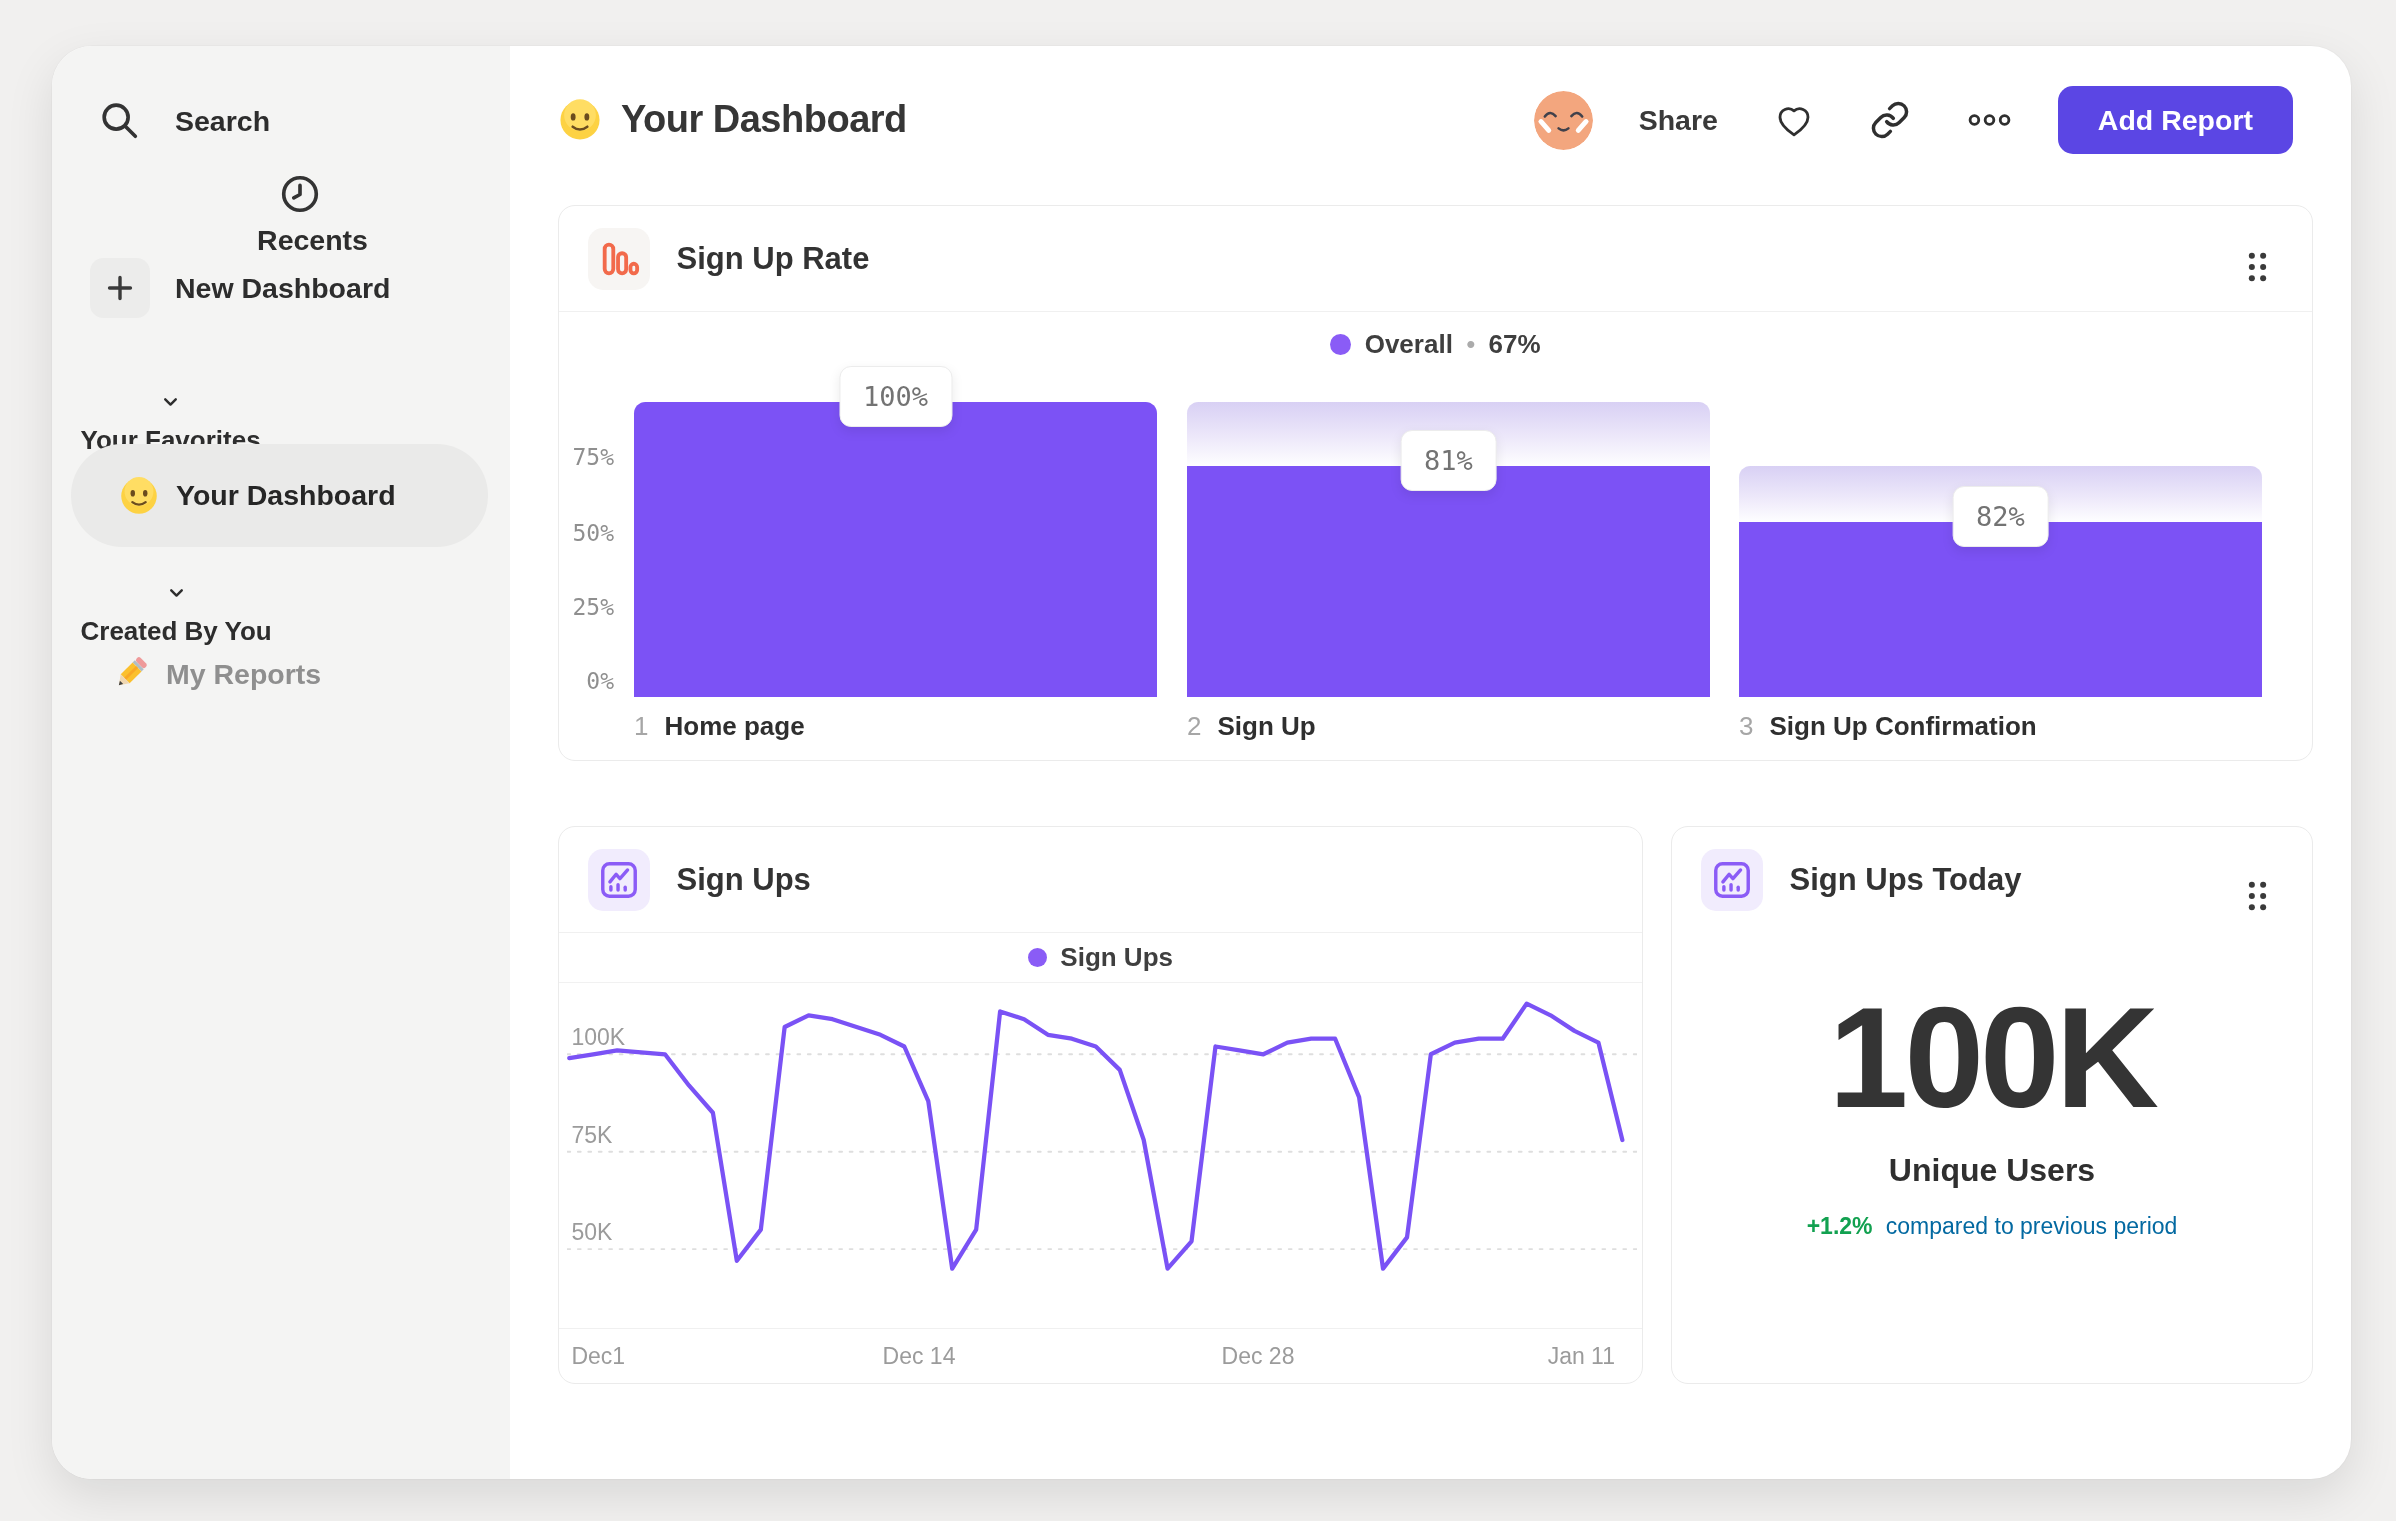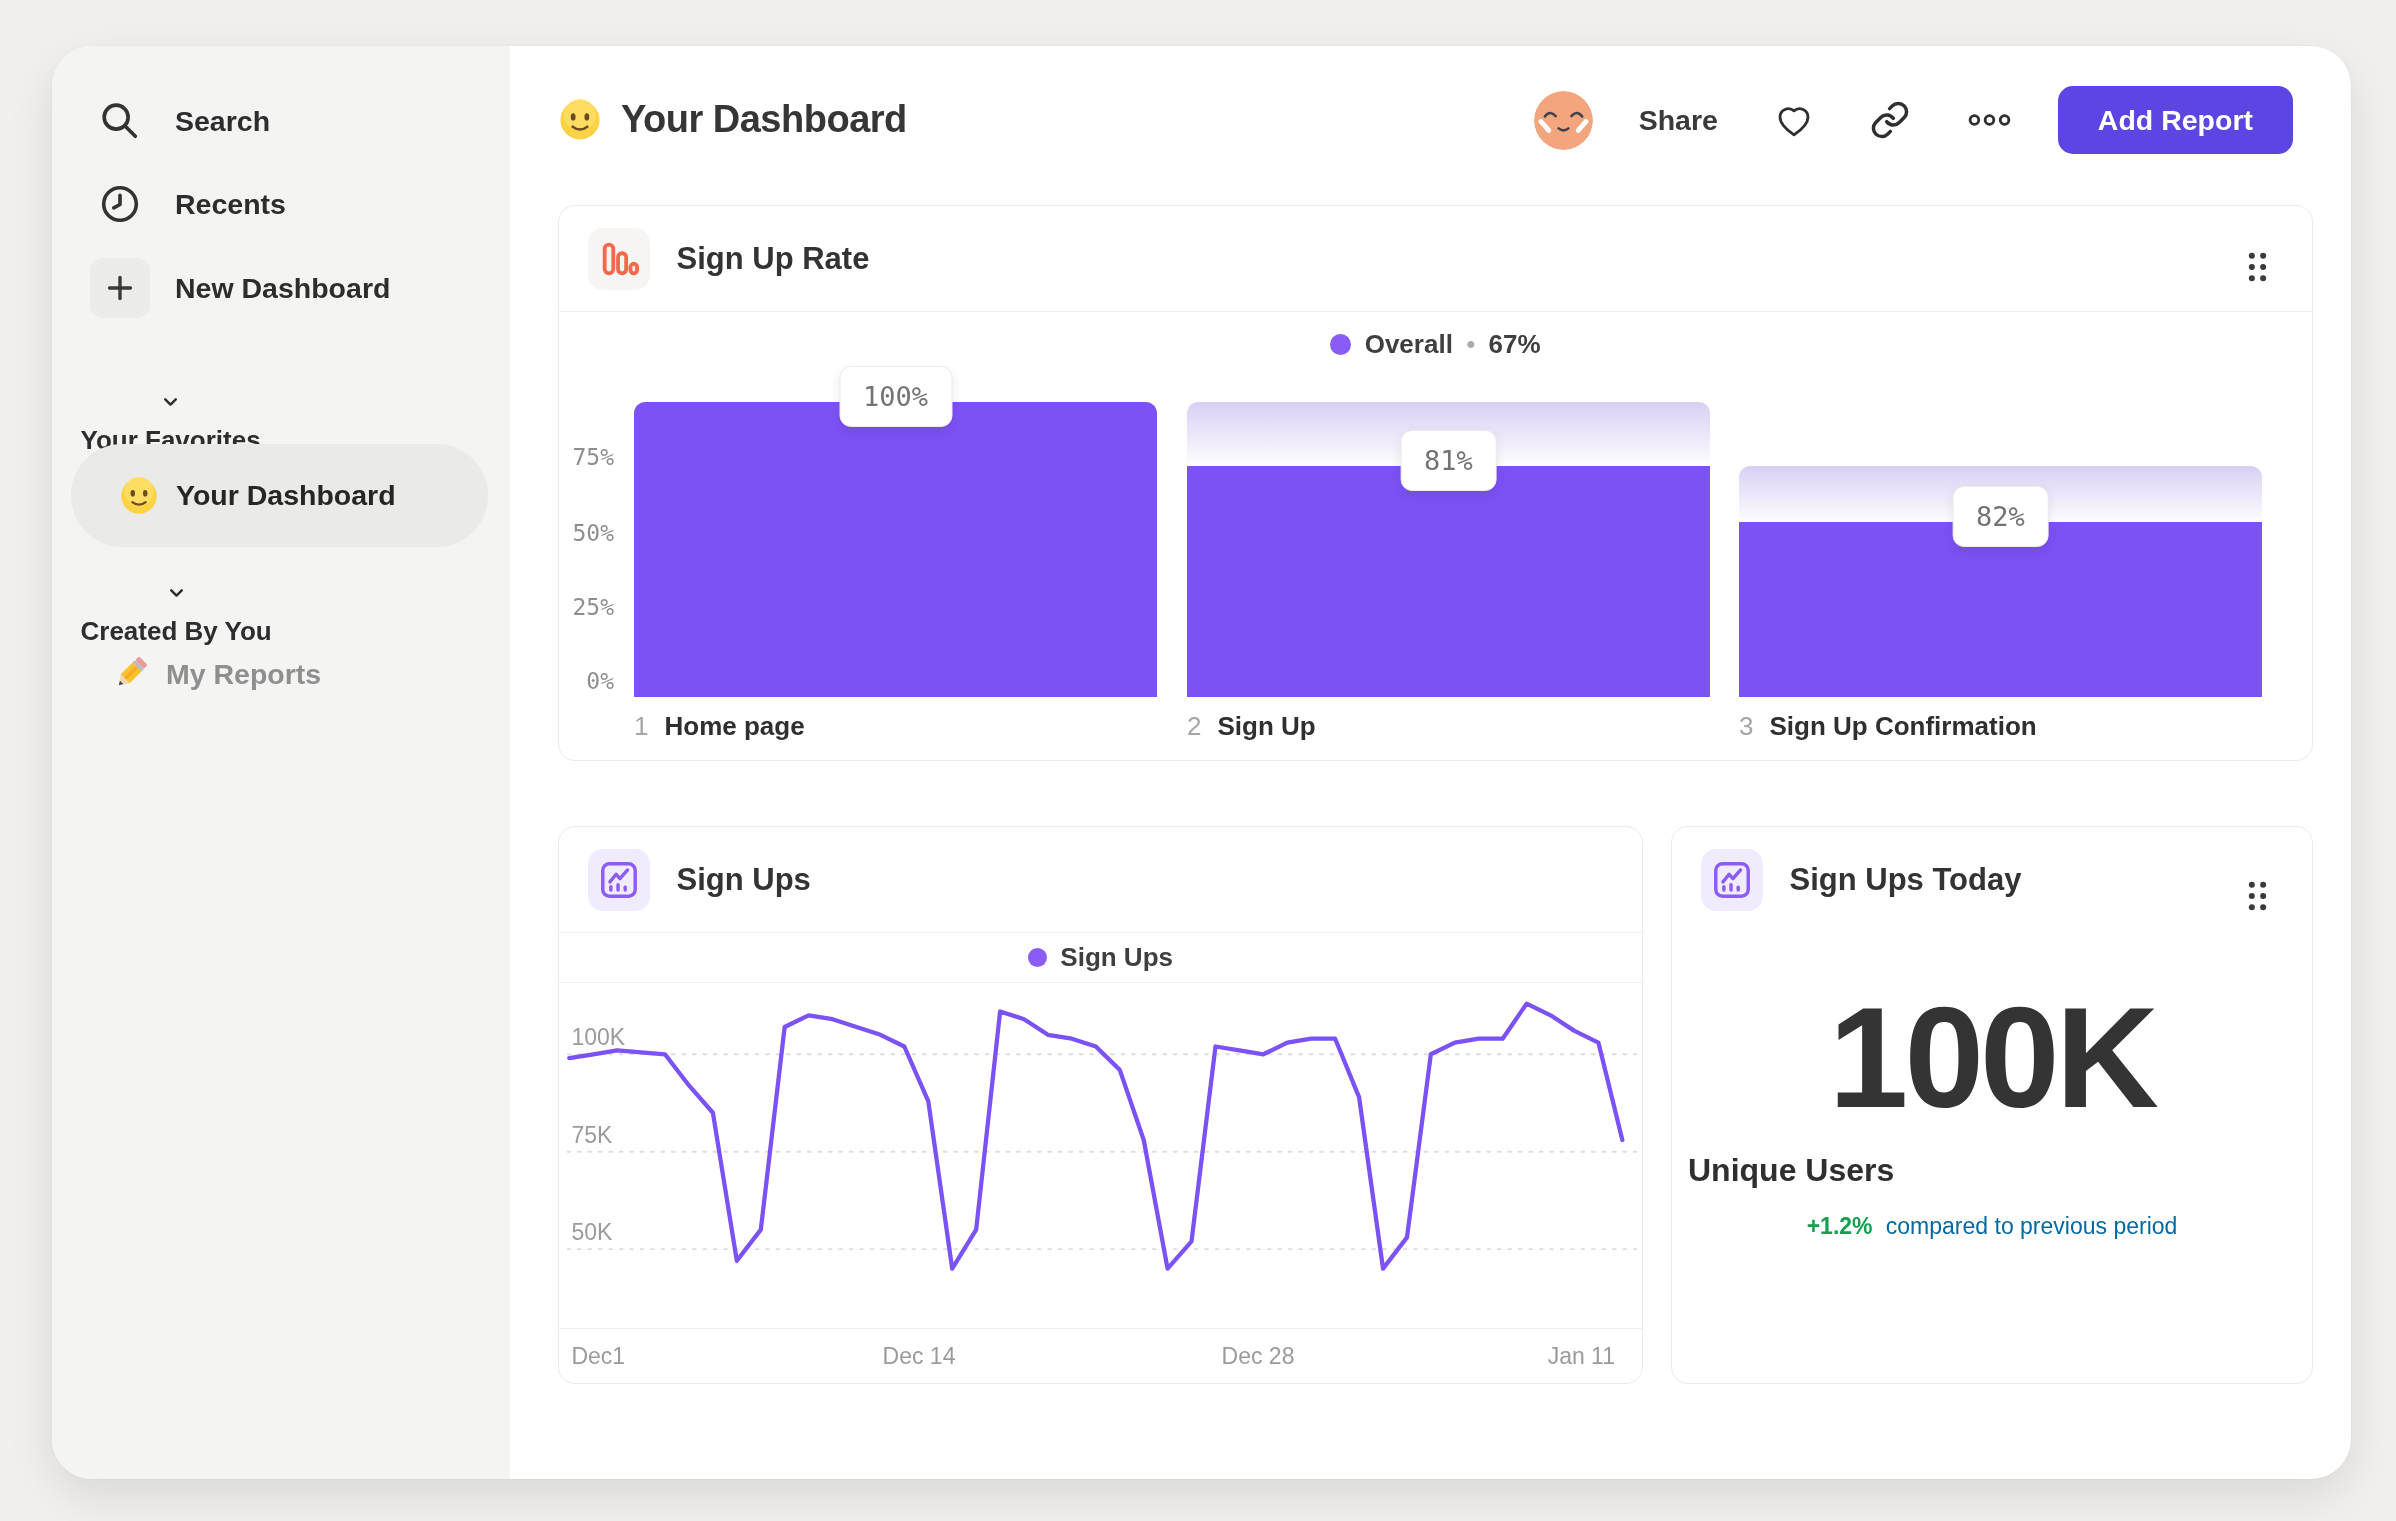--- a/index.html
+++ b/index.html
@@ -17,21 +17,21 @@
   }
   
   .sidebar {
     position:absolute; left:0; top:0; width:458px; height:100%;
     background:#f4f4f3; border-radius:40px 0 0 40px;
   }
   .side-row { position:absolute; left:0; width:100%; height:80px; display:flex; align-items:center; padding-left:38px; cursor:pointer; }
   .side-row .iconslot { width:60px; height:60px; display:flex; align-items:center; justify-content:center; flex:0 0 60px; }
   .side-row .iconslot.boxed { background:#ececeb; border-radius:13.3px; }
   .side-row .lbl { margin-left:25px; font-size:28.5px; font-weight:600; color:#2d2d2d; }
-  #row-search { top:35px; } #row-recents { top:118px; } #row-newdash { top:202px; }
+  #row-search { top:35px; } #row-recents { top:118px;flex-direction:column; } #row-newdash { top:202px; }
   .section-head { position:absolute; left:28.5px; height:38px; display:flex; align-items:center; gap:13.3px; cursor:pointer;flex-direction:column; }
   .section-head .chev { width:21px; height:21px; display:flex; align-items:center; justify-content:center; }
   .section-head .sectitle { font-size:26px; font-weight:700; color:#2d2d2d; }
   #sec-fav { top:345px; } #sec-created { top:536px; }
   .side-pill {
     position:absolute; left:19px; top:398px; width:417px; height:103px;
     background:#eaeae9; border-radius:51px; display:flex; align-items:center; padding-left:48px; gap:17px; cursor:pointer;
   }
   .side-pill .plbl { font-size:28.5px; font-weight:600; color:#262626; }
   .side-sub { position:absolute; left:57px; top:590px; height:76px; display:flex; align-items:center; gap:15px; cursor:pointer; }
@@ -84,21 +84,21 @@
   #line-legend { top:105px; height:51px; border-bottom:1px solid #f1f1f1; }
   #line-legend .ldot { width:19px; height:19px; }
   .lc-ytick { position:absolute; left:12.4px; font-size:23px; color:#9b9b9b; }
   #line-svg { position:absolute; left:7.6px; top:156px; }
   .gridline { stroke:#dedede; stroke-width:2; stroke-dasharray:3 8; stroke-linecap:round; }
   .signups-line { fill:none; stroke:#7A52F5; stroke-width:4.5; stroke-linejoin:round; stroke-linecap:round; }
   .lc-xrule { position:absolute; left:0; right:0; top:501px; border-top:1px solid #f0f0f0; }
   .lc-xtick { position:absolute; top:516px; font-size:23px; color:#9b9b9b; white-space:nowrap; }
   
   .big-number { position:absolute; left:0; right:0; top:159px; text-align:center; font-size:143px; font-weight:700; color:#343434; letter-spacing:-3.8px; line-height:143px; }
-  .big-label  { position:absolute; left:16px; right:0; top:325px; font-size:32px; font-weight:600; color:#2f2f2f; }
+  .big-label  { position:absolute; left:0; right:0; top:325px; text-align:center; font-size:32px; font-weight:600; color:#2f2f2f; }
   .change-row { position:absolute; left:0; right:0; top:386px; display:flex; justify-content:center; align-items:baseline; gap:13.3px; font-size:23px; }
   .change-pct { color:#12A150; font-weight:700; }
   .change-note { color:#0369a1; }
 </style>
 </head>
 <body>
 
 <svg width="0" height="0" style="position:absolute">
   <defs>
     <g id="smiley">

